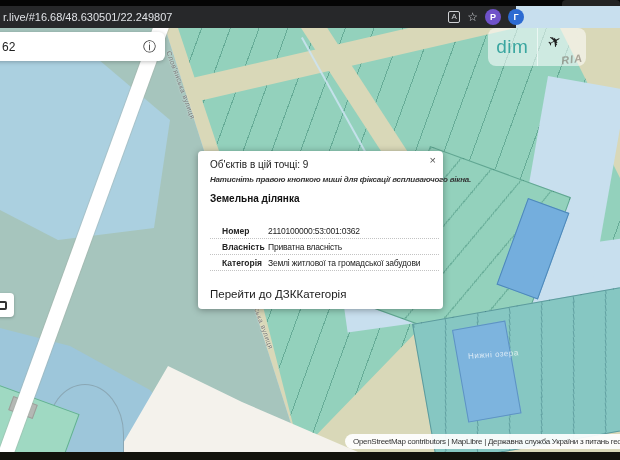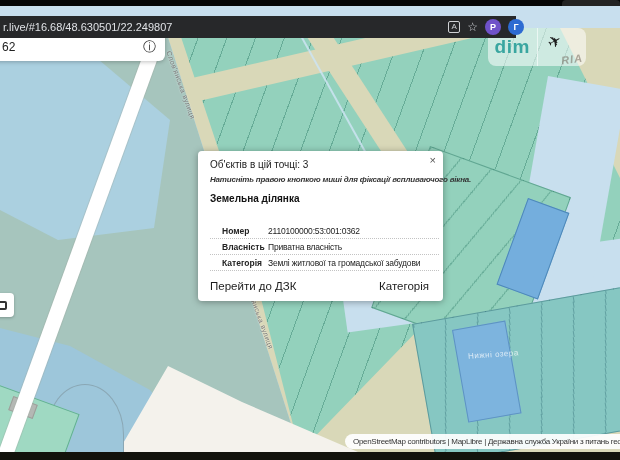--- a/index.html
+++ b/index.html
@@ -3,21 +3,21 @@
 <meta charset="utf-8">
 <style>
   * { margin:0; padding:0; box-sizing:border-box; }
   html,body { width:620px; height:460px; overflow:hidden; background:#000;
     font-family:"Liberation Sans", sans-serif; }
   .screen { position:relative; width:620px; height:460px; overflow:hidden; background:#c8dfee; }
 
   
   .tabstrip { position:absolute; left:0; top:0; width:620px; height:6px; background:#050505; z-index:40; }
   .tabstrip .tab { position:absolute; right:0; top:0; width:58px; height:6px; background:#232323; border-radius:4px 4px 0 0; }
-  .urlbar { position:absolute; left:0; top:16px; width:516px; height:22px; background:#27282a; z-index:40;
+  .urlbar { position:absolute; left:0; top:6px; width:516px; height:22px; background:#27282a; z-index:40;
     display:flex; align-items:center; }
   .url-text { color:#dfe1e5; font-size:11px; padding-left:3px; white-space:nowrap; letter-spacing:0; }
   .urlbar-right { position:absolute; right:-8px; top:0; height:22px; display:flex; align-items:center; gap:7px; }
   .chrome-ic { color:#cfd1d4; font-size:12px; line-height:1; }
   .translate-box { width:12px; height:12px; border:1px solid #cfd1d4; border-radius:2px; color:#cfd1d4;
     font-size:8px; line-height:10px; text-align:center; }
   .avatar { width:16px; height:16px; border-radius:50%; color:#fff; font-size:9px; font-weight:bold;
     display:flex; align-items:center; justify-content:center; }
 
   
@@ -80,39 +80,39 @@
   .info-ic { color:#333; font-size:13px; margin-right:9px; }
 
   .edge-ctrl { position:absolute; left:-10px; top:265px; width:24px; height:24px; background:#fff;
     border-radius:4px; box-shadow:0 1px 3px rgba(0,0,0,.25); z-index:10;
     display:flex; align-items:center; justify-content:center; }
   .edge-ctrl .sq { width:9px; height:9px; border:2px solid #333; border-radius:2px; }
 
   .watermark { position:absolute; left:488px; top:0px; width:98px; height:38px;
     background:rgba(255,255,255,.55); border-radius:8px; display:flex; z-index:10; overflow:hidden; }
   .wm-left { flex:1; display:flex; align-items:center; justify-content:center;
-    color:#3aa6a0; font-size:19px; font-weight:bold; letter-spacing:.5px; }
+    color:#3aa6a0; font-size:19px; font-weight:normal; letter-spacing:.5px; }
   .wm-right { flex:1; position:relative; border-left:1px solid rgba(255,255,255,.6); }
   .wm-bird { position:absolute; left:10px; top:4px; font-size:16px; color:#1d1d1d;
     transform:rotate(-28deg); }
   .wm-ria { position:absolute; right:3px; bottom:1px; font-size:11px; font-weight:bold; font-style:italic;
     color:rgba(115,105,95,.55); transform:rotate(-8deg); letter-spacing:1px; }
 
   
   .popup { position:absolute; left:198px; top:123px; width:245px; background:#fff; border-radius:4px;
     box-shadow:0 1px 7px rgba(0,0,0,.35); padding:8px 4px 9px 12px; z-index:20; }
   .popup-close { position:absolute; right:7px; top:4px; color:#555; font-size:11px; line-height:1; cursor:default; }
   .popup-title { font-size:10px; color:#222; margin-bottom:5px; }
   .popup-hint { font-size:8px; font-style:italic; color:#333; margin-bottom:9px; white-space:nowrap;
     letter-spacing:-.2px;font-weight:bold; }
   .popup-section { font-size:10px; font-weight:bold; color:#111; margin-bottom:19px; }
   .prow { display:flex; border-bottom:1px dotted #c3c3c3; padding:2.5px 0; }
   .prow .lbl { width:58px; flex:none; font-size:8.5px; font-weight:bold; color:#222;padding-left:12px; }
   .prow .val { font-size:8.5px; color:#222; white-space:nowrap; letter-spacing:-.2px; }
-  .popup-actions { display:flex; justify-content:space-between; margin-top:9px; padding-right:10px; }
+  .popup-actions { display:flex; justify-content:flex-start; margin-top:17px; padding-right:10px; }
   .popup-actions span { font-size:11.5px; color:#1c1c1c; cursor:default; }
 
   
   .attrib { position:absolute; left:345px; top:406px; height:15px; background:rgba(255,255,255,.92);
     border-radius:8px; display:flex; align-items:center; padding:0 8px; z-index:10; white-space:nowrap; }
   .attrib span { font-size:8px; color:#333; letter-spacing:-.3px; }
   .bottom-strip { position:absolute; left:0; top:452px; width:620px; height:8px; background:#12120c; z-index:30; }
 </style>
 </head>
 <body>
@@ -179,21 +179,21 @@
     <div class="watermark">
       <div class="wm-left">dim</div>
       <div class="wm-right">
         <span class="wm-bird">✈</span>
         <span class="wm-ria">RIA</span>
       </div>
     </div>
 
     <div class="popup">
       <span class="popup-close">×</span>
-      <div class="popup-title">Об'єктів в цій точці: 3</div>
+      <div class="popup-title">Об'єктів в цій точці: 9</div>
       <div class="popup-hint">Натисніть правою кнопкою миші для фіксації вспливаючого вікна.</div>
       <div class="popup-section">Земельна ділянка</div>
 
       <div class="prow">
         <span class="lbl">Номер</span>
         <span class="val">2110100000:53:001:0362</span>
       </div>
       <div class="prow">
         <span class="lbl">Власність</span>
         <span class="val">Приватна власність</span>

